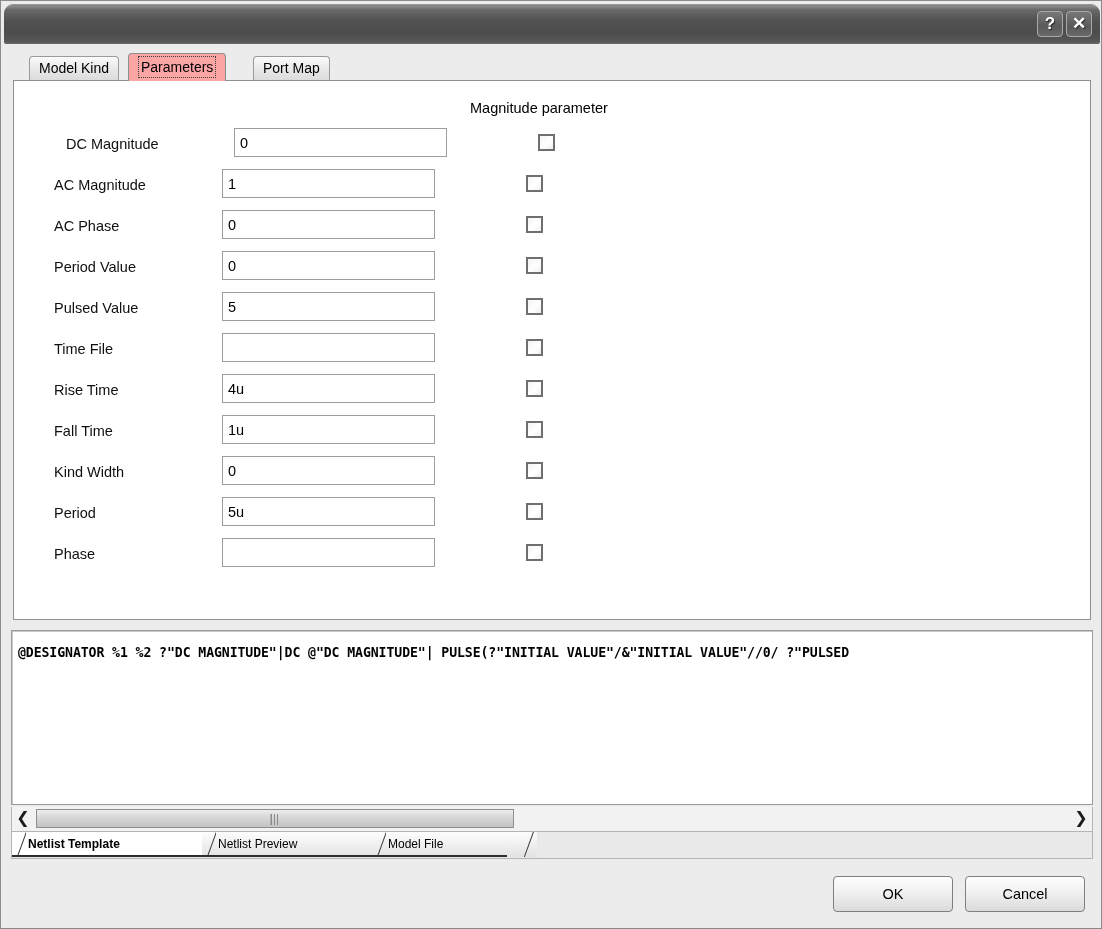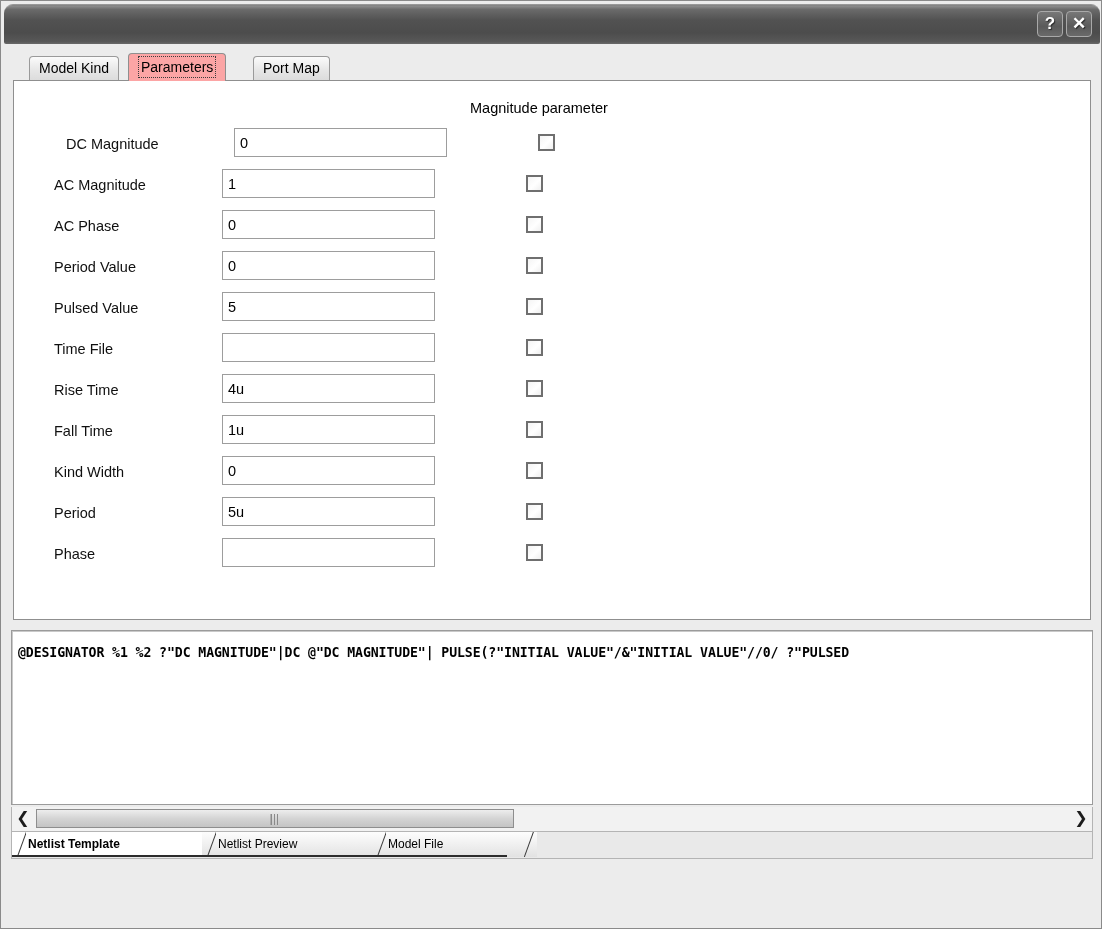--- a/index.html
+++ b/index.html
@@ -458,14 +458,18 @@
       <span class="btab-underline" style="width:170px;"></span>
     </div>
     <div class="btab" style="left:360px; width:135px;">
       <span class="slash-l"></span>
       <span>Model File</span>
       <span class="slash-r"></span>
       <span class="btab-underline" style="width:135px;"></span>
     </div>
   </div>
 
+  <div class="footer">
+    <button class="btn ok">OK</button>
+    <button class="btn cancel">Cancel</button>
+  </div>
 
 </div>
 
 </body></html>

